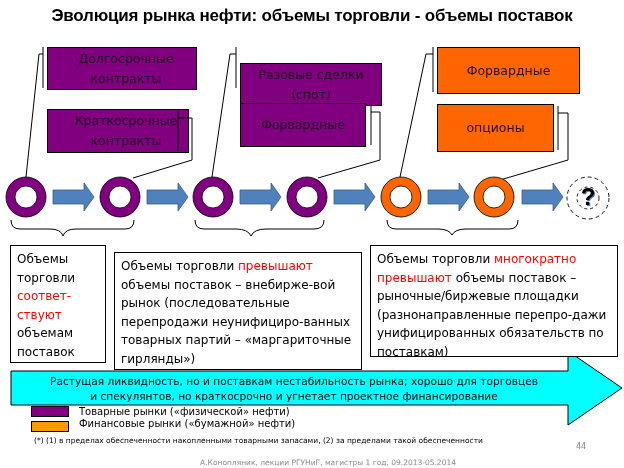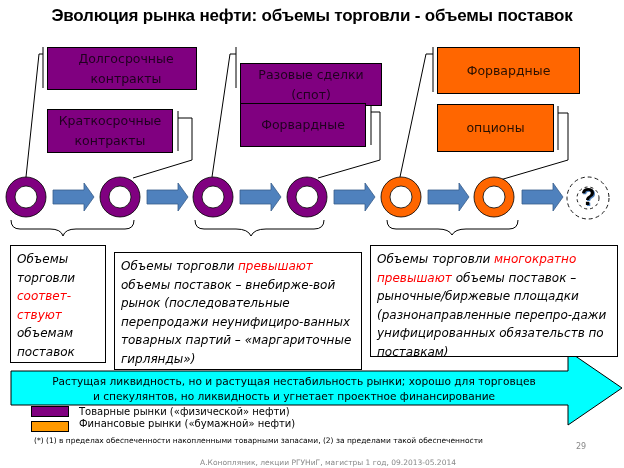--- a/index.html
+++ b/index.html
@@ -2,41 +2,41 @@
 <html><head>
 <meta charset="utf-8">
 <style>
   html, body { margin:0; padding:0; background:#ffffff; }
   body { width:624px; height:468px; position:relative; overflow:hidden; font-family:"DejaVu Sans", sans-serif; color:#000; }
   .title { position:absolute; left:0; top:6px; width:624px; text-align:center; font-family:"Liberation Sans", sans-serif; font-weight:bold; font-size:17px; letter-spacing:-0.2px; }
   .box { position:absolute; border:1px solid #000; display:flex; align-items:center; justify-content:center; text-align:center; font-family:"DejaVu Sans", sans-serif; font-size:12.5px; line-height:20px; color:#1a0a1a; }
   .purple { background:#800080; color:#200020; }
   .orange { background:#ff6600; color:#2a1000; }
   svg.overlay { position:absolute; left:0; top:0; }
-  .textbox { position:absolute; border:1px solid #000; background:#fff; padding:4px 6px; box-sizing:border-box; font-family:"DejaVu Sans", sans-serif; font-size:12px; line-height:18.5px; color:#000;font-style:italic; }
+  .textbox { position:absolute; border:1px solid #000; background:#fff; padding:4px 6px; box-sizing:border-box; font-family:"DejaVu Sans", sans-serif; font-size:12px; line-height:18.5px; color:#000; }
   .red { color:#ff0000; }
   .bigarrow-text { position:absolute; left:14px; top:374px; width:560px; text-align:center; font-family:"DejaVu Sans", sans-serif; font-size:10.6px; line-height:15px; color:#000; }
   .legend-swatch { position:absolute; width:36px; height:9px; border:1px solid #000; }
   .legend-label { position:absolute; font-family:"DejaVu Sans", sans-serif; font-size:10px; line-height:11px; }
   .footnote { position:absolute; left:34px; top:436px; font-family:"DejaVu Sans", sans-serif; font-size:7.5px; }
   .page-num { position:absolute; left:576px; top:442px; font-family:"DejaVu Sans", sans-serif; font-size:8px; color:#888; }
   .author { position:absolute; left:0; width:624px; top:458px; text-align:center; font-family:"DejaVu Sans", sans-serif; font-size:7.5px; color:#888;padding-left:16px; }
 </style>
 </head>
 <body>
 
 <div class="title">Эволюция рынка нефти: объемы торговли - объемы поставок</div>
 
 <div class="box purple" style="left:47px;top:47px;width:140px;height:41px;padding-left:8px;">
   <div>
       <div>Долгосрочные</div>
       <div>контракты</div>
     </div>
 </div>
-<div class="box purple" style="left:47px;top:109px;width:124px;height:42px;">
+<div class="box purple" style="left:47px;top:109px;width:124px;height:42px;padding-left:16px;">
   <div>
       <div>Краткосрочные</div>
       <div>контракты</div>
     </div>
 </div>
 <div class="box purple" style="left:240px;top:47px;width:140px;height:41px;margin-top:16px;">
   <div>
       <div>Разовые сделки</div>
       <div>(спот)</div>
     </div>
@@ -129,24 +129,24 @@
   <span class="red">превышают</span>
   <span>объемы поставок – внебирже-вой рынок (последовательные перепродажи неунифициро-ванных товарных партий – «маргариточные гирлянды»)</span>
 </div>
 <div class="textbox" style="left:370px;top:245px;width:248px;height:112px;">
   <span>Объемы торговли</span>
   <span class="red">многократно превышают</span>
   <span>объемы поставок – рыночные/биржевые площадки (разнонаправленные перепро-дажи унифицированных обязательств по поставкам)</span>
 </div>
 
 <div class="bigarrow-text">
-  <div>Растущая ликвидность, но и растущая нестабильность рынки; хорошо для торговцев</div>
-  <div>и спекулянтов, но ликвидность и угнетает проектное финансирование</div>
+  <div>Растущая ликвидность, но и поставкам нестабильность рынка; хорошо для торговцев</div>
+  <div>и спекулянтов, но краткосрочно и угнетает проектное финансирование</div>
 </div>
 
 <div class="legend-swatch" style="left:31px;top:406px;background:#800080;"></div>
 <div class="legend-label" style="left:79px;top:406px;">Товарные рынки («физической» нефти)</div>
 <div class="legend-swatch" style="left:31px;top:421px;background:#ff9900;"></div>
 <div class="legend-label" style="left:79px;top:418px;">Финансовые рынки («бумажной» нефти)</div>
 
 <div class="footnote">(*) (1) в пределах обеспеченности накопленными товарными запасами, (2) за пределами такой обеспеченности</div>
-<div class="page-num">29</div>
+<div class="page-num">44</div>
 <div class="author">А.Конопляник, лекции РГУНиГ, магистры 1 год, 09.2013-05.2014</div>
 
 </body></html>

